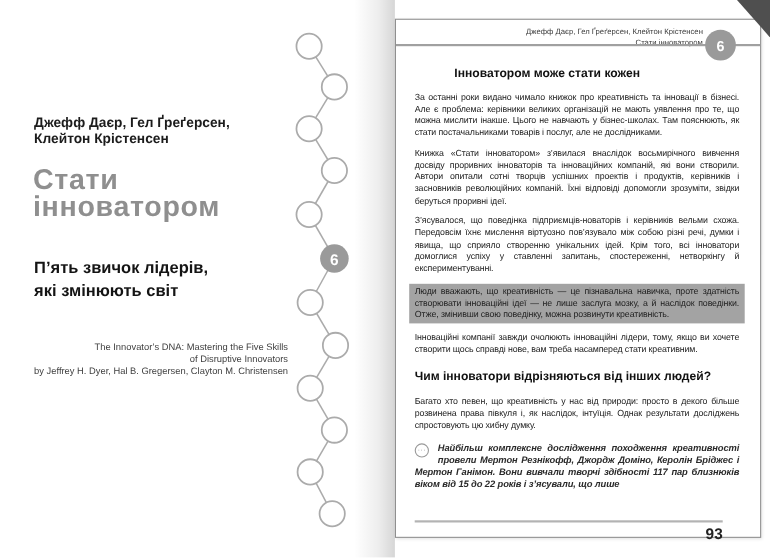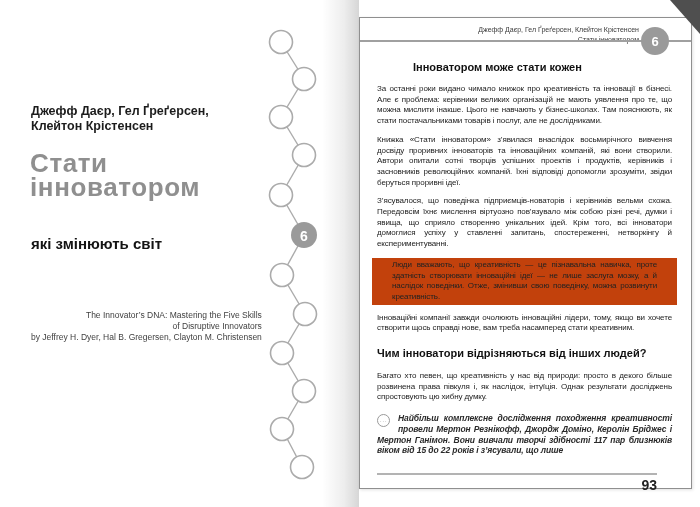--- a/index.html
+++ b/index.html
@@ -28,21 +28,21 @@
   .rp-rule{position:absolute;left:0;right:0;top:22px;height:2px;background:#a0a0a0;}
   .chapter-badge{position:absolute;left:281px;top:9px;width:28px;height:28px;border-radius:50%;
     background:#9a9a9a;color:#ffffff;font-size:13px;font-weight:bold;display:flex;align-items:center;justify-content:center;}
   .rp-content{position:absolute;left:17px;top:43px;width:295px;text-align:justify;
     font-size:8px;line-height:10.7px;letter-spacing:-0.1px;color:#222222;}
   .rp-content h1,.rp-content h2{font-size:11px;font-weight:bold;color:#111111;text-align:left;
     letter-spacing:0;line-height:13px;}
   .rp-content h1{margin:0 0 10px 0;padding-left:36px;}
   .rp-content h2{margin:13px 0 11px 0;}
   .rp-content p{margin:4px 0 8px 0;}
-  .highlight{background:#c2410c;padding:2px 20px;margin:0 -5px 8px -5px !important;}
+  .highlight{background:#a3a3a3;padding:2px 5px;margin:0 -5px 8px -5px !important;}
   .quote{font-style:italic;font-weight:bold;font-size:8.5px;color:#2a2a2a;margin-top:10px !important;}
   .quote-icon-wrap{float:left;width:21px;height:20px;}
   .quote-icon{width:13px;height:13px;margin-top:1px;border:1px solid #9a9a9a;border-radius:50%;
     box-sizing:border-box;display:flex;align-items:center;justify-content:center;
     font-size:6px;line-height:6px;letter-spacing:0.5px;color:#8a8a8a;font-style:normal;font-weight:normal;}
   .rp-footer-rule{position:absolute;left:17px;right:34px;top:455px;height:1.5px;background:#b3b3b3;}
   .rp-page-number{position:absolute;right:34px;top:459px;font-size:14px;font-weight:bold;color:#222222;}
 </style>
 </head>
 <body>
@@ -52,20 +52,21 @@
   <div class="left-page">
     <div class="authors">
       <span style="display:block">Джефф Даєр, Гел Ґреґерсен,</span>
       <span style="display:block">Клейтон Крістенсен</span>
     </div>
     <div class="book-title">
       <span style="display:block">Стати</span>
       <span style="display:block">інноватором</span>
     </div>
     <div class="subtitle">
+      <span style="display:block">П’ять звичок лідерів,</span>
       <span style="display:block">які змінюють світ</span>
     </div>
     <div class="orig-title">
       <span>The Innovator’s DNA: Mastering the Five Skills</span>
       <span>of Disruptive Innovators</span>
       <span>by Jeffrey H. Dyer, Hal B. Gregersen, Clayton M. Christensen</span>
     </div>
 
     <svg class="chain-svg" width="80" height="462" viewBox="0 0 80 462">
       <g stroke="#ababab" stroke-width="1.4">

